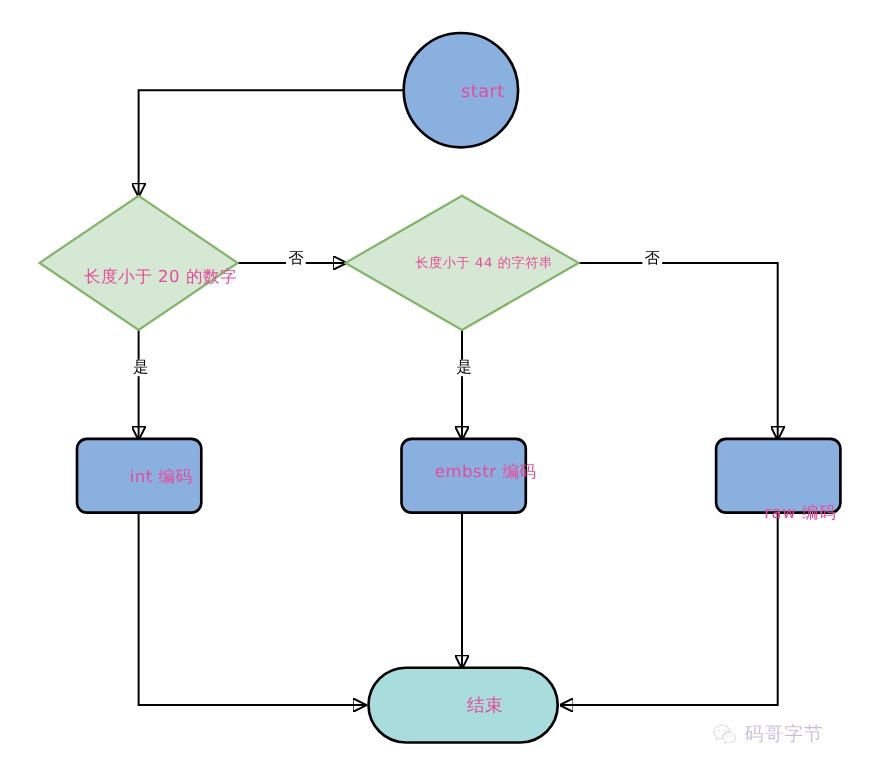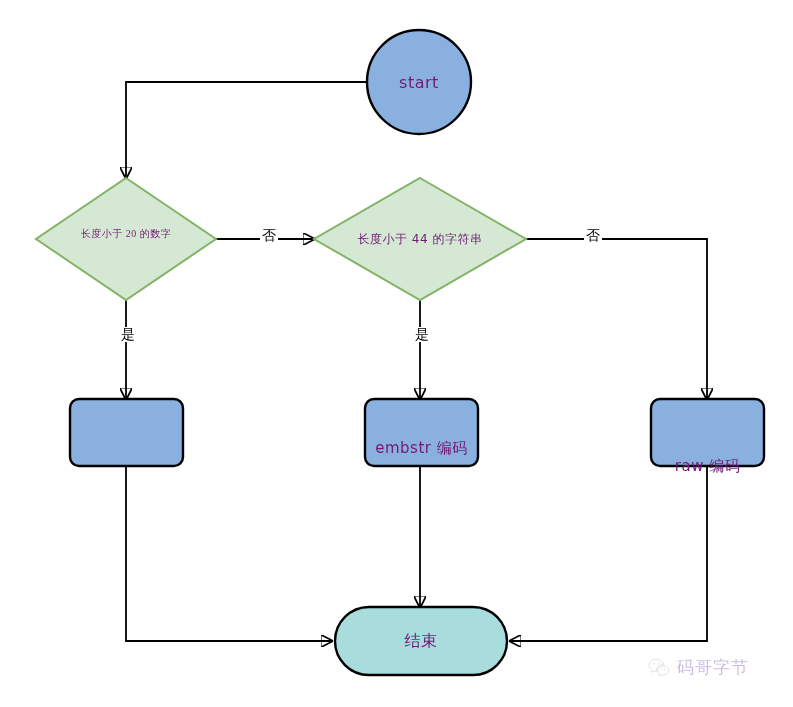--- a/index.html
+++ b/index.html
@@ -23,25 +23,26 @@
     top: 0;
     width: 793px;
     height: 707px;
   }
   .node-label {
     position: absolute;
     display: flex;
     align-items: center;
     justify-content: center;
     text-align: center;
-    color: #701a75;
+    color: #ec4899;
     font-size: 15px;
     letter-spacing: 0.5px;
     pointer-events: none;
     white-space: nowrap;
+    padding-left: 20px;
   }
   .edge-label {
     position: absolute;
     color: #000000;
     font-size: 14px;
     background: #ffffff;
     padding: 0 2px;
     line-height: 1.1;
     white-space: nowrap;
   }
@@ -99,26 +100,27 @@
 
     <rect x="365" y="399" width="113" height="67" rx="9" ry="9" fill="#8AB0E0" stroke="#000000" stroke-width="2.4"></rect>
 
     <rect x="651" y="399" width="113" height="67" rx="9" ry="9" fill="#8AB0E0" stroke="#000000" stroke-width="2.4"></rect>
 
     <rect x="335" y="607" width="172" height="68" rx="34" ry="34" fill="#A9DCDC" stroke="#000000" stroke-width="2.4"></rect>
   </svg>
 
   <div class="node-label" style="left:367px; top:60px; width:104px; height:44px; font-size:16px;">start</div>
 
-  <div class="node-label" style="left:26px; top:219px; width:200px; height:30px; font-size:10px;font-family:Liberation Serif, serif;">长度小于 20 的数字</div>
+  <div class="node-label" style="left:26px; top:236px; width:200px; height:30px; font-size:15px;">长度小于 20 的数字</div>
 
   <div class="node-label" style="left:312px; top:224px; width:216px; height:30px; font-size:12px;">长度小于 44 的字符串</div>
 
+  <div class="node-label" style="left:70px; top:418px; width:113px; height:30px;">int 编码</div>
 
-  <div class="node-label" style="left:361px; top:433px; width:121px; height:30px;">embstr 编码</div>
+  <div class="node-label" style="left:361px; top:414px; width:121px; height:30px;">embstr 编码</div>
 
   <div class="node-label" style="left:651px; top:418px; width:113px; height:30px;margin-top:33px;">raw 编码</div>
 
   <div class="node-label" style="left:335px; top:626px; width:172px; height:30px; font-size:16px;font-family:Liberation Serif, serif;">结束</div>
 
   <div class="edge-label" style="left:260px; top:228px;">否</div>
 
   <div class="edge-label" style="left:119px; top:327px;">是</div>
 
   <div class="edge-label" style="left:413px; top:327px;">是</div>

